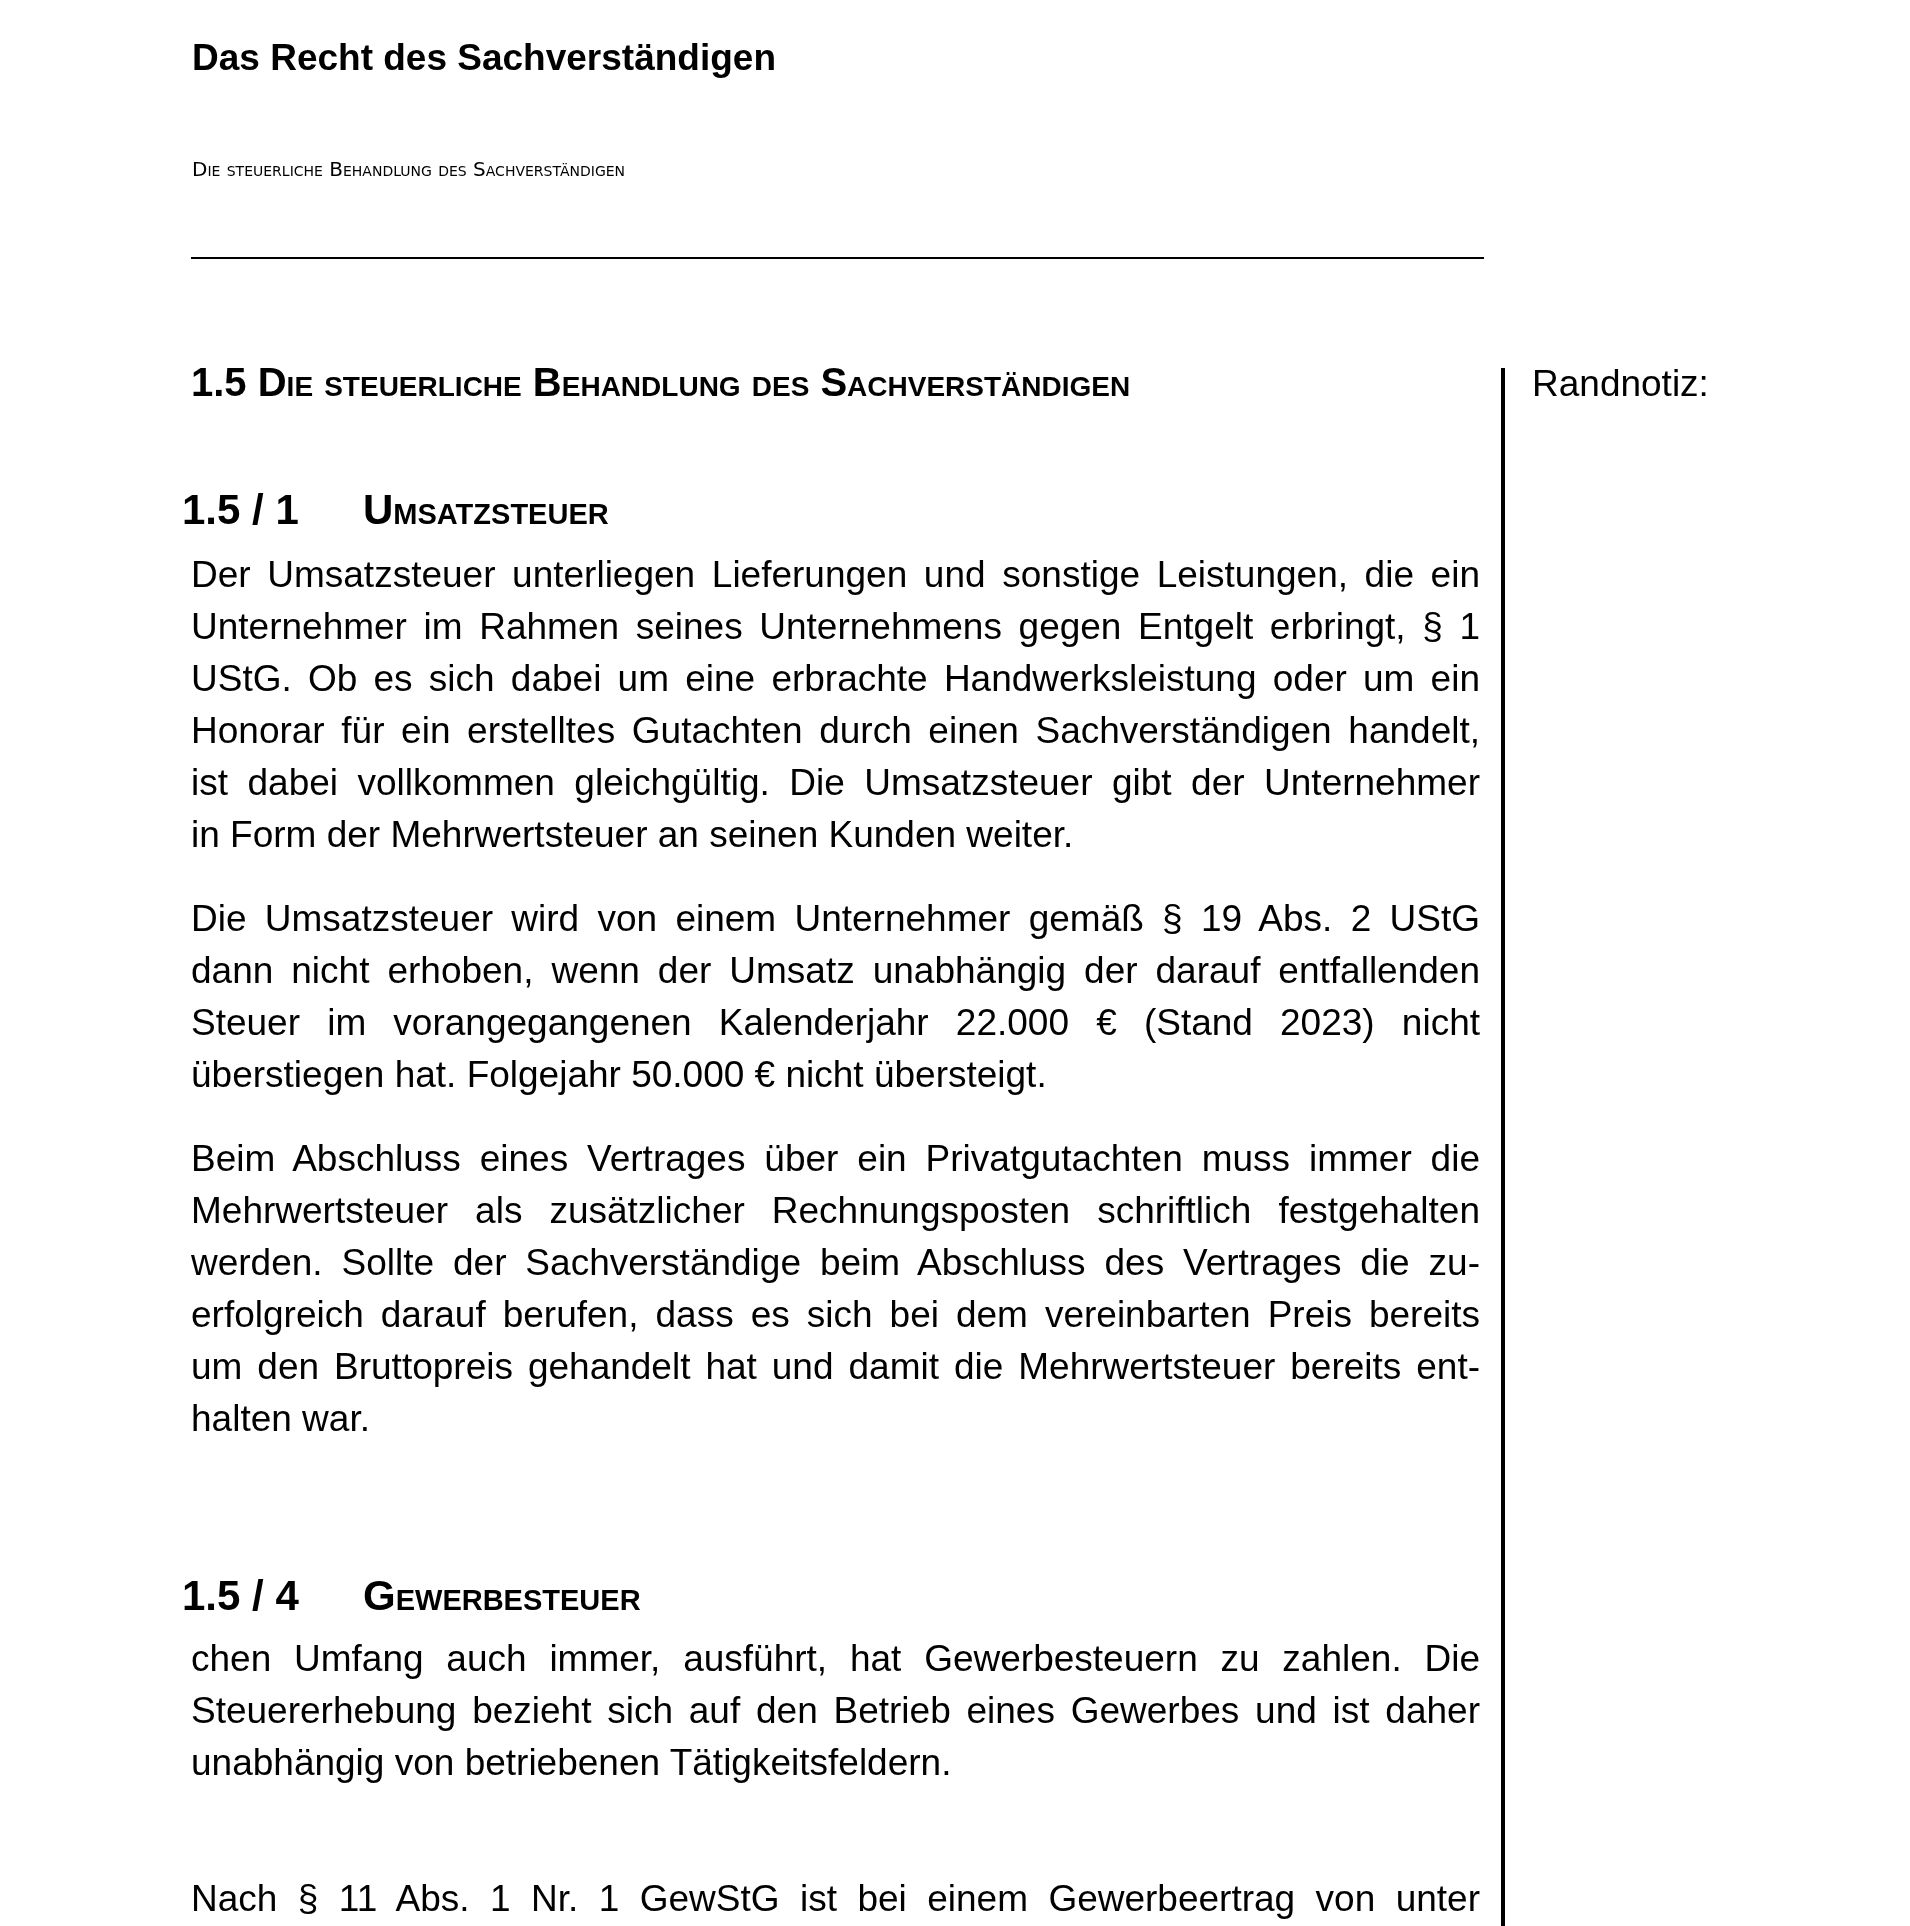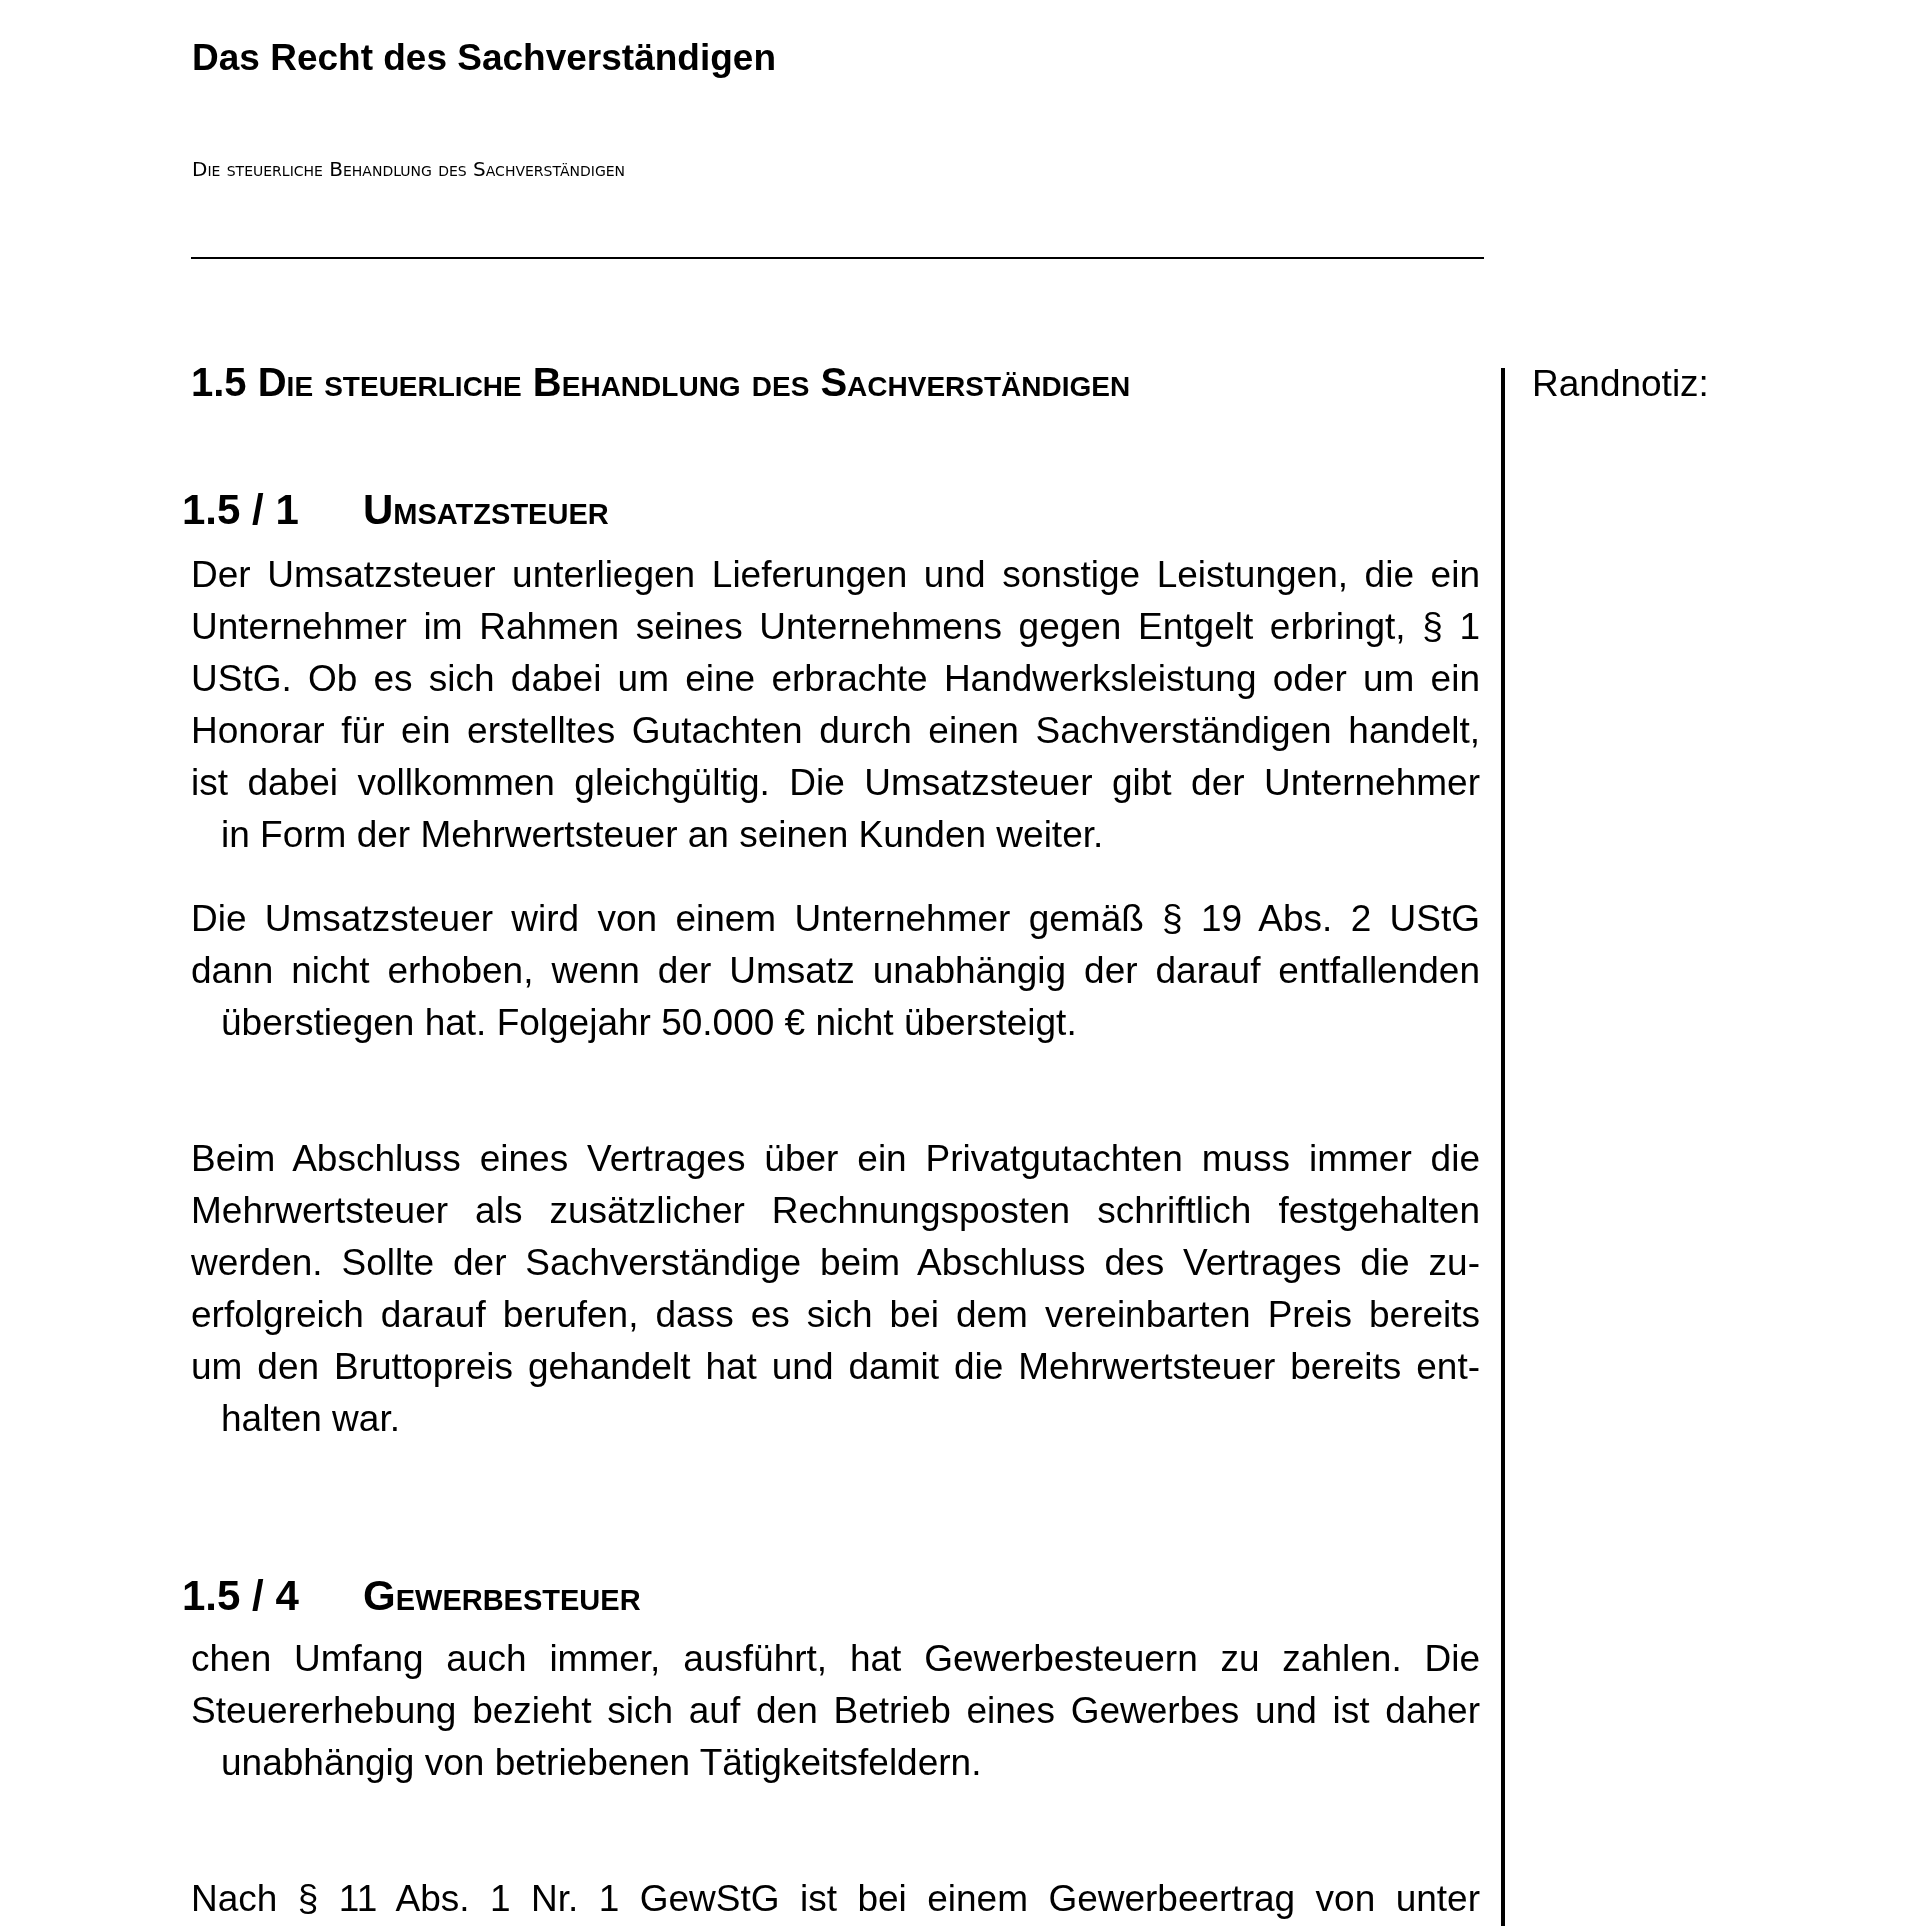--- a/index.html
+++ b/index.html
@@ -10,21 +10,21 @@
   .header-rule { left: 179px; top: 257px; width: 1293px; height: 2.3px; background: #000; }
   .margin-rule { left: 1489px; top: 368px; width: 3.5px; height: 2242px; background: #000; }
   .margin-label { left: 1520px; top: 363px; font-size: 37px; white-space: nowrap; }
   .section-title { left: 179px; top: 360px; font-size: 40px; font-weight: bold; font-variant: small-caps; white-space: nowrap; }
   .sub-heading { left: 170px; font-size: 42px; font-weight: bold; white-space: nowrap; }
   .sub-heading .num { display: inline-block; width: 181px; }
   .sub-heading .name { font-variant: small-caps; }
   .content { left: 179px; width: 1289px; }
   .para { position: absolute; left: 0; width: 1289px; font-size: 37px; line-height: 52px; text-align: justify; hyphens: manual; }
   .para .ln { display: block; white-space: nowrap; text-align: justify; text-align-last: justify; }
-  .para .ln.last { text-align-last: left; margin-left: 30px; }
+  .para .ln.last { text-align-last: left; }
 </style>
 </head>
 <body>
 
 <div class="abs running-title">Das Recht des Sachverständigen</div>
 <div class="abs running-sub">Die steuerliche Behandlung des Sachverständigen</div>
 <div class="abs header-rule"></div>
 
 <div class="abs margin-rule"></div>
 <div class="abs margin-label">Randnotiz:</div>
@@ -40,20 +40,21 @@
     <span class="ln">Der Umsatzsteuer unterliegen Lieferungen und sonstige Leistungen, die ein</span>
     <span class="ln">Unternehmer im Rahmen seines Unternehmens gegen Entgelt erbringt, § 1</span>
     <span class="ln">UStG. Ob es sich dabei um eine erbrachte Handwerksleistung oder um ein</span>
     <span class="ln">Honorar für ein erstelltes Gutachten durch einen Sachverständigen handelt,</span>
     <span class="ln">ist dabei vollkommen gleichgültig. Die Umsatzsteuer gibt der Unternehmer</span>
     <span class="ln last">in Form der Mehrwertsteuer an seinen Kunden weiter.</span>
   </div>
   <div class="para" style="top:893px;">
     <span class="ln">Die Umsatzsteuer wird von einem Unternehmer gemäß § 19 Abs. 2 UStG</span>
     <span class="ln">dann nicht erhoben, wenn der Umsatz unabhängig der darauf entfallenden</span>
+    <span class="ln">Steuer im vorangegangenen Kalenderjahr 22.000 € (Stand 2023) nicht</span>
     <span class="ln last">überstiegen hat. Folgejahr 50.000 € nicht übersteigt.</span>
   </div>
   <div class="para" style="top:1133px;">
     <span class="ln">Beim Abschluss eines Vertrages über ein Privatgutachten muss immer die</span>
     <span class="ln">Mehrwertsteuer als zusätzlicher Rechnungsposten schriftlich festgehalten</span>
     <span class="ln">werden. Sollte der Sachverständige beim Abschluss des Vertrages die zu-</span>
     <span class="ln">erfolgreich darauf berufen, dass es sich bei dem vereinbarten Preis bereits</span>
     <span class="ln">um den Bruttopreis gehandelt hat und damit die Mehrwertsteuer bereits ent-</span>
     <span class="ln last">halten war.</span>
   </div>

